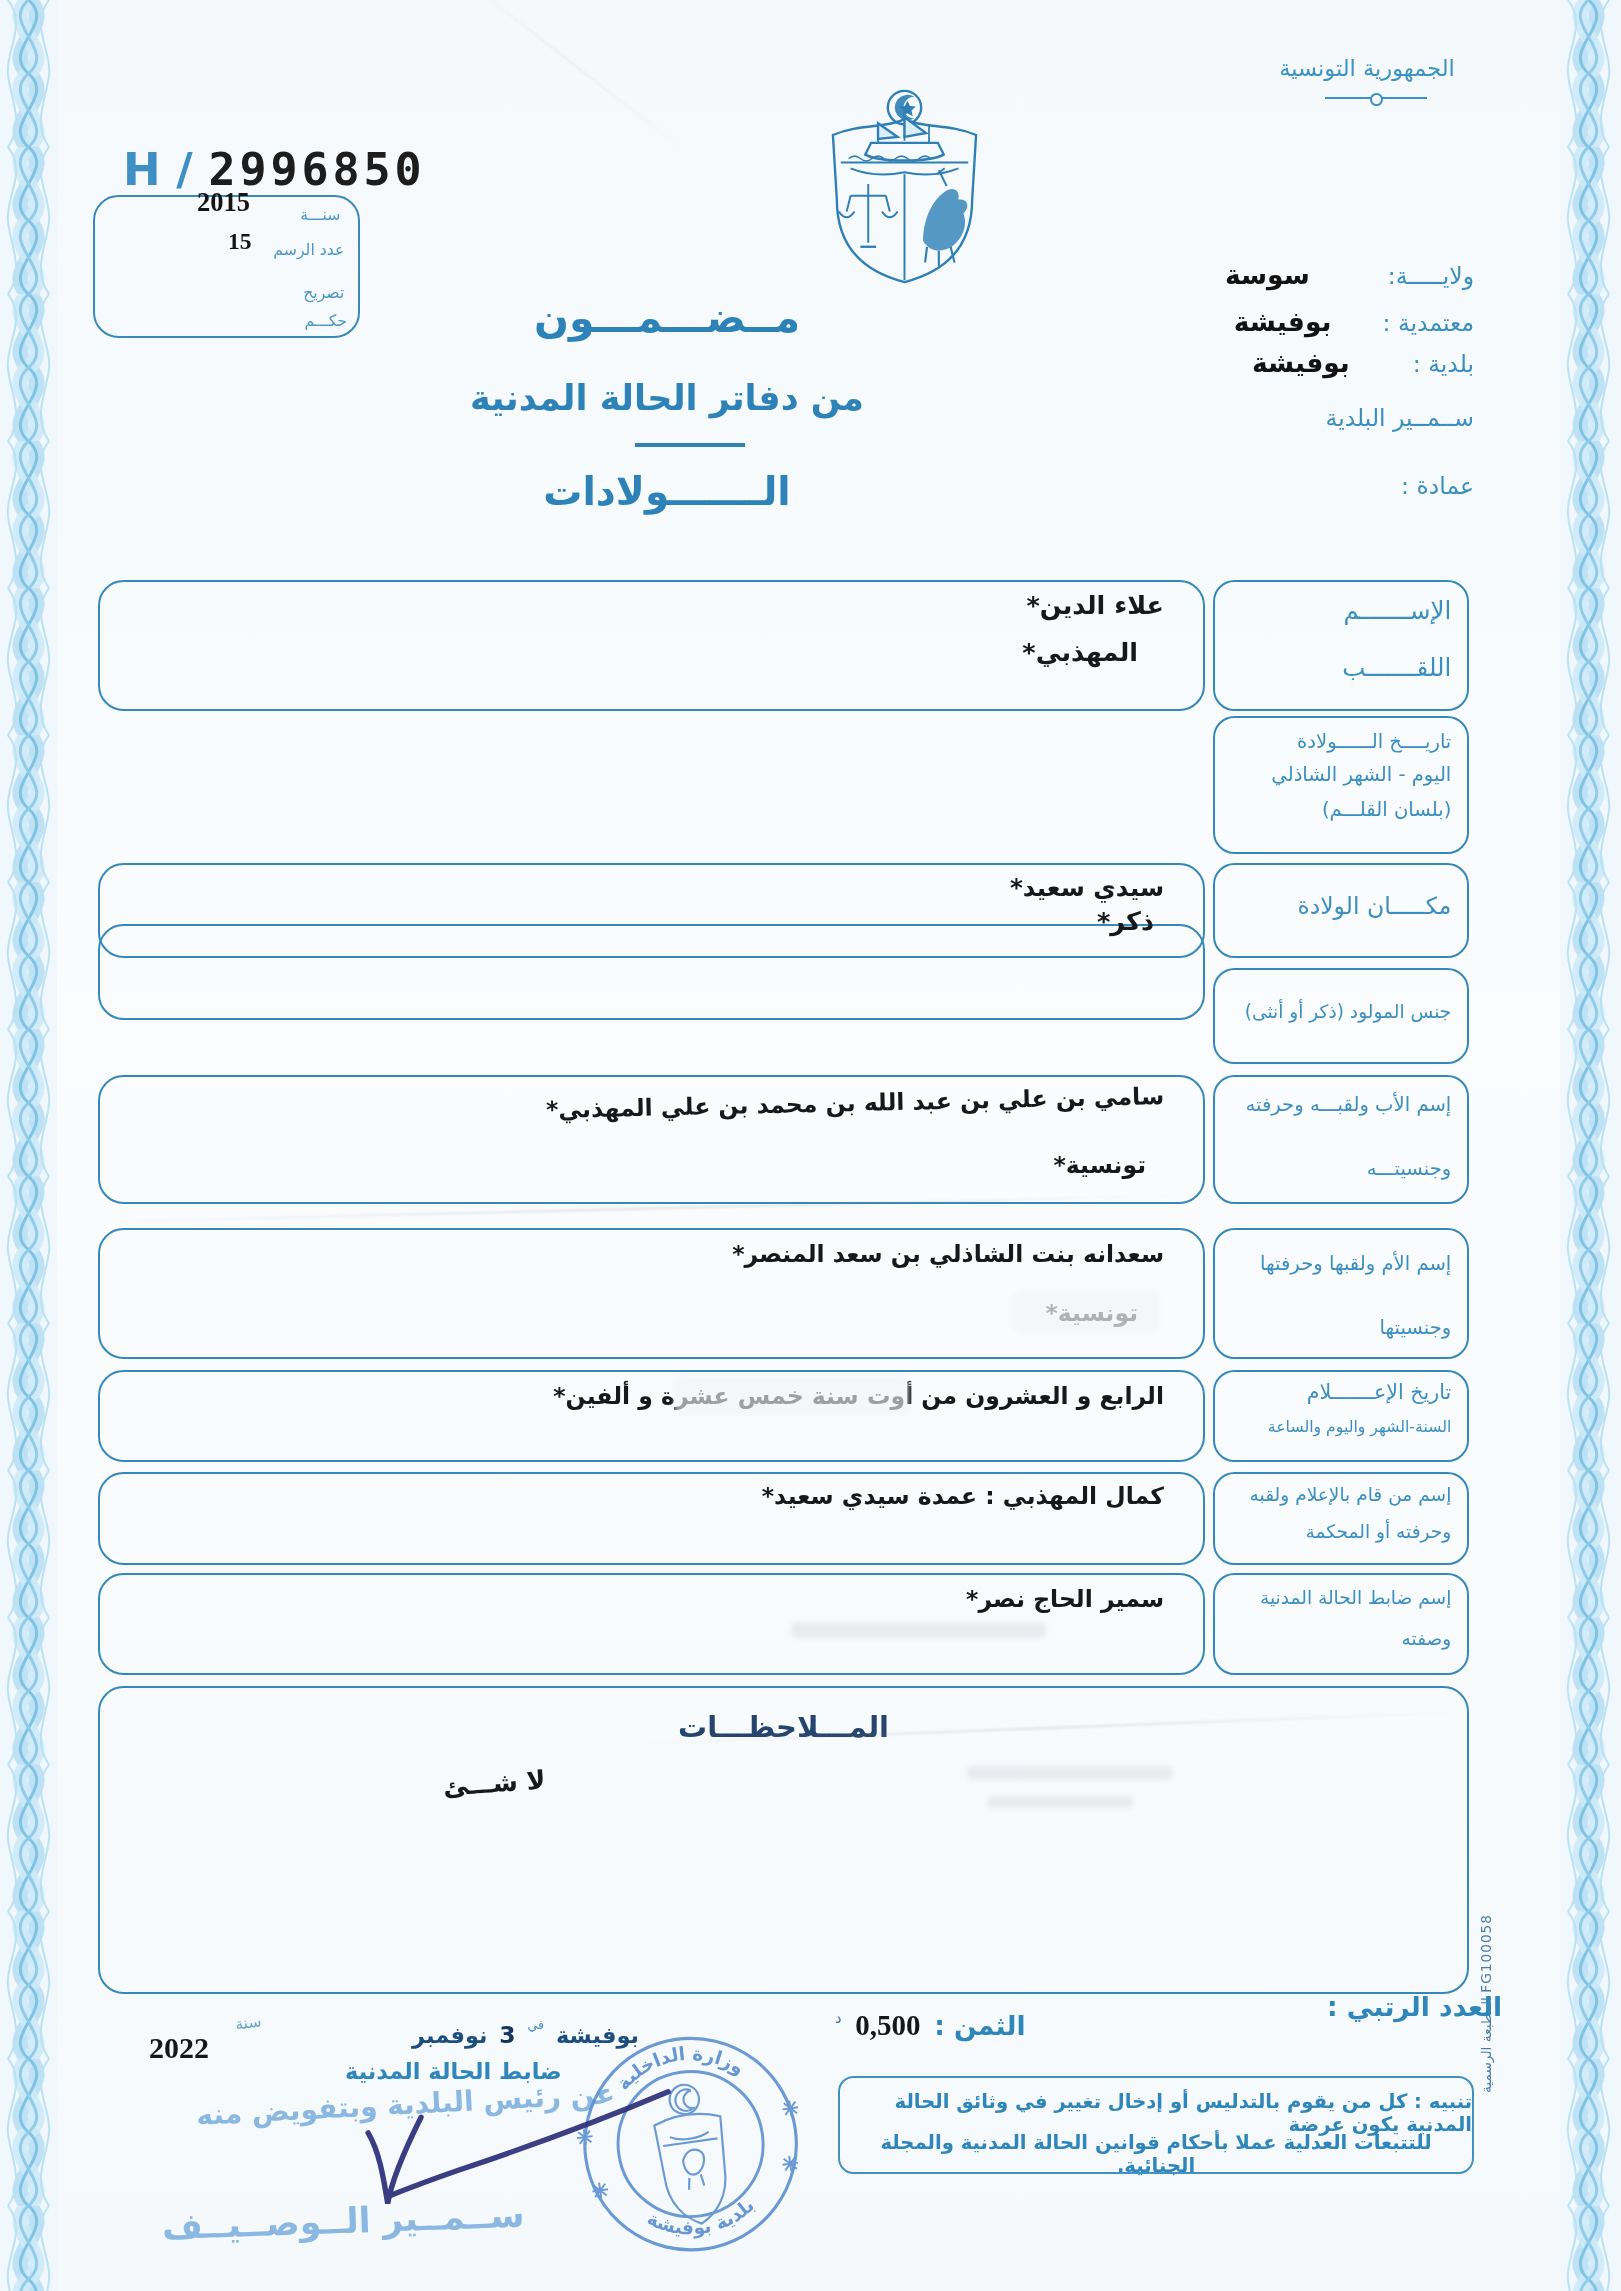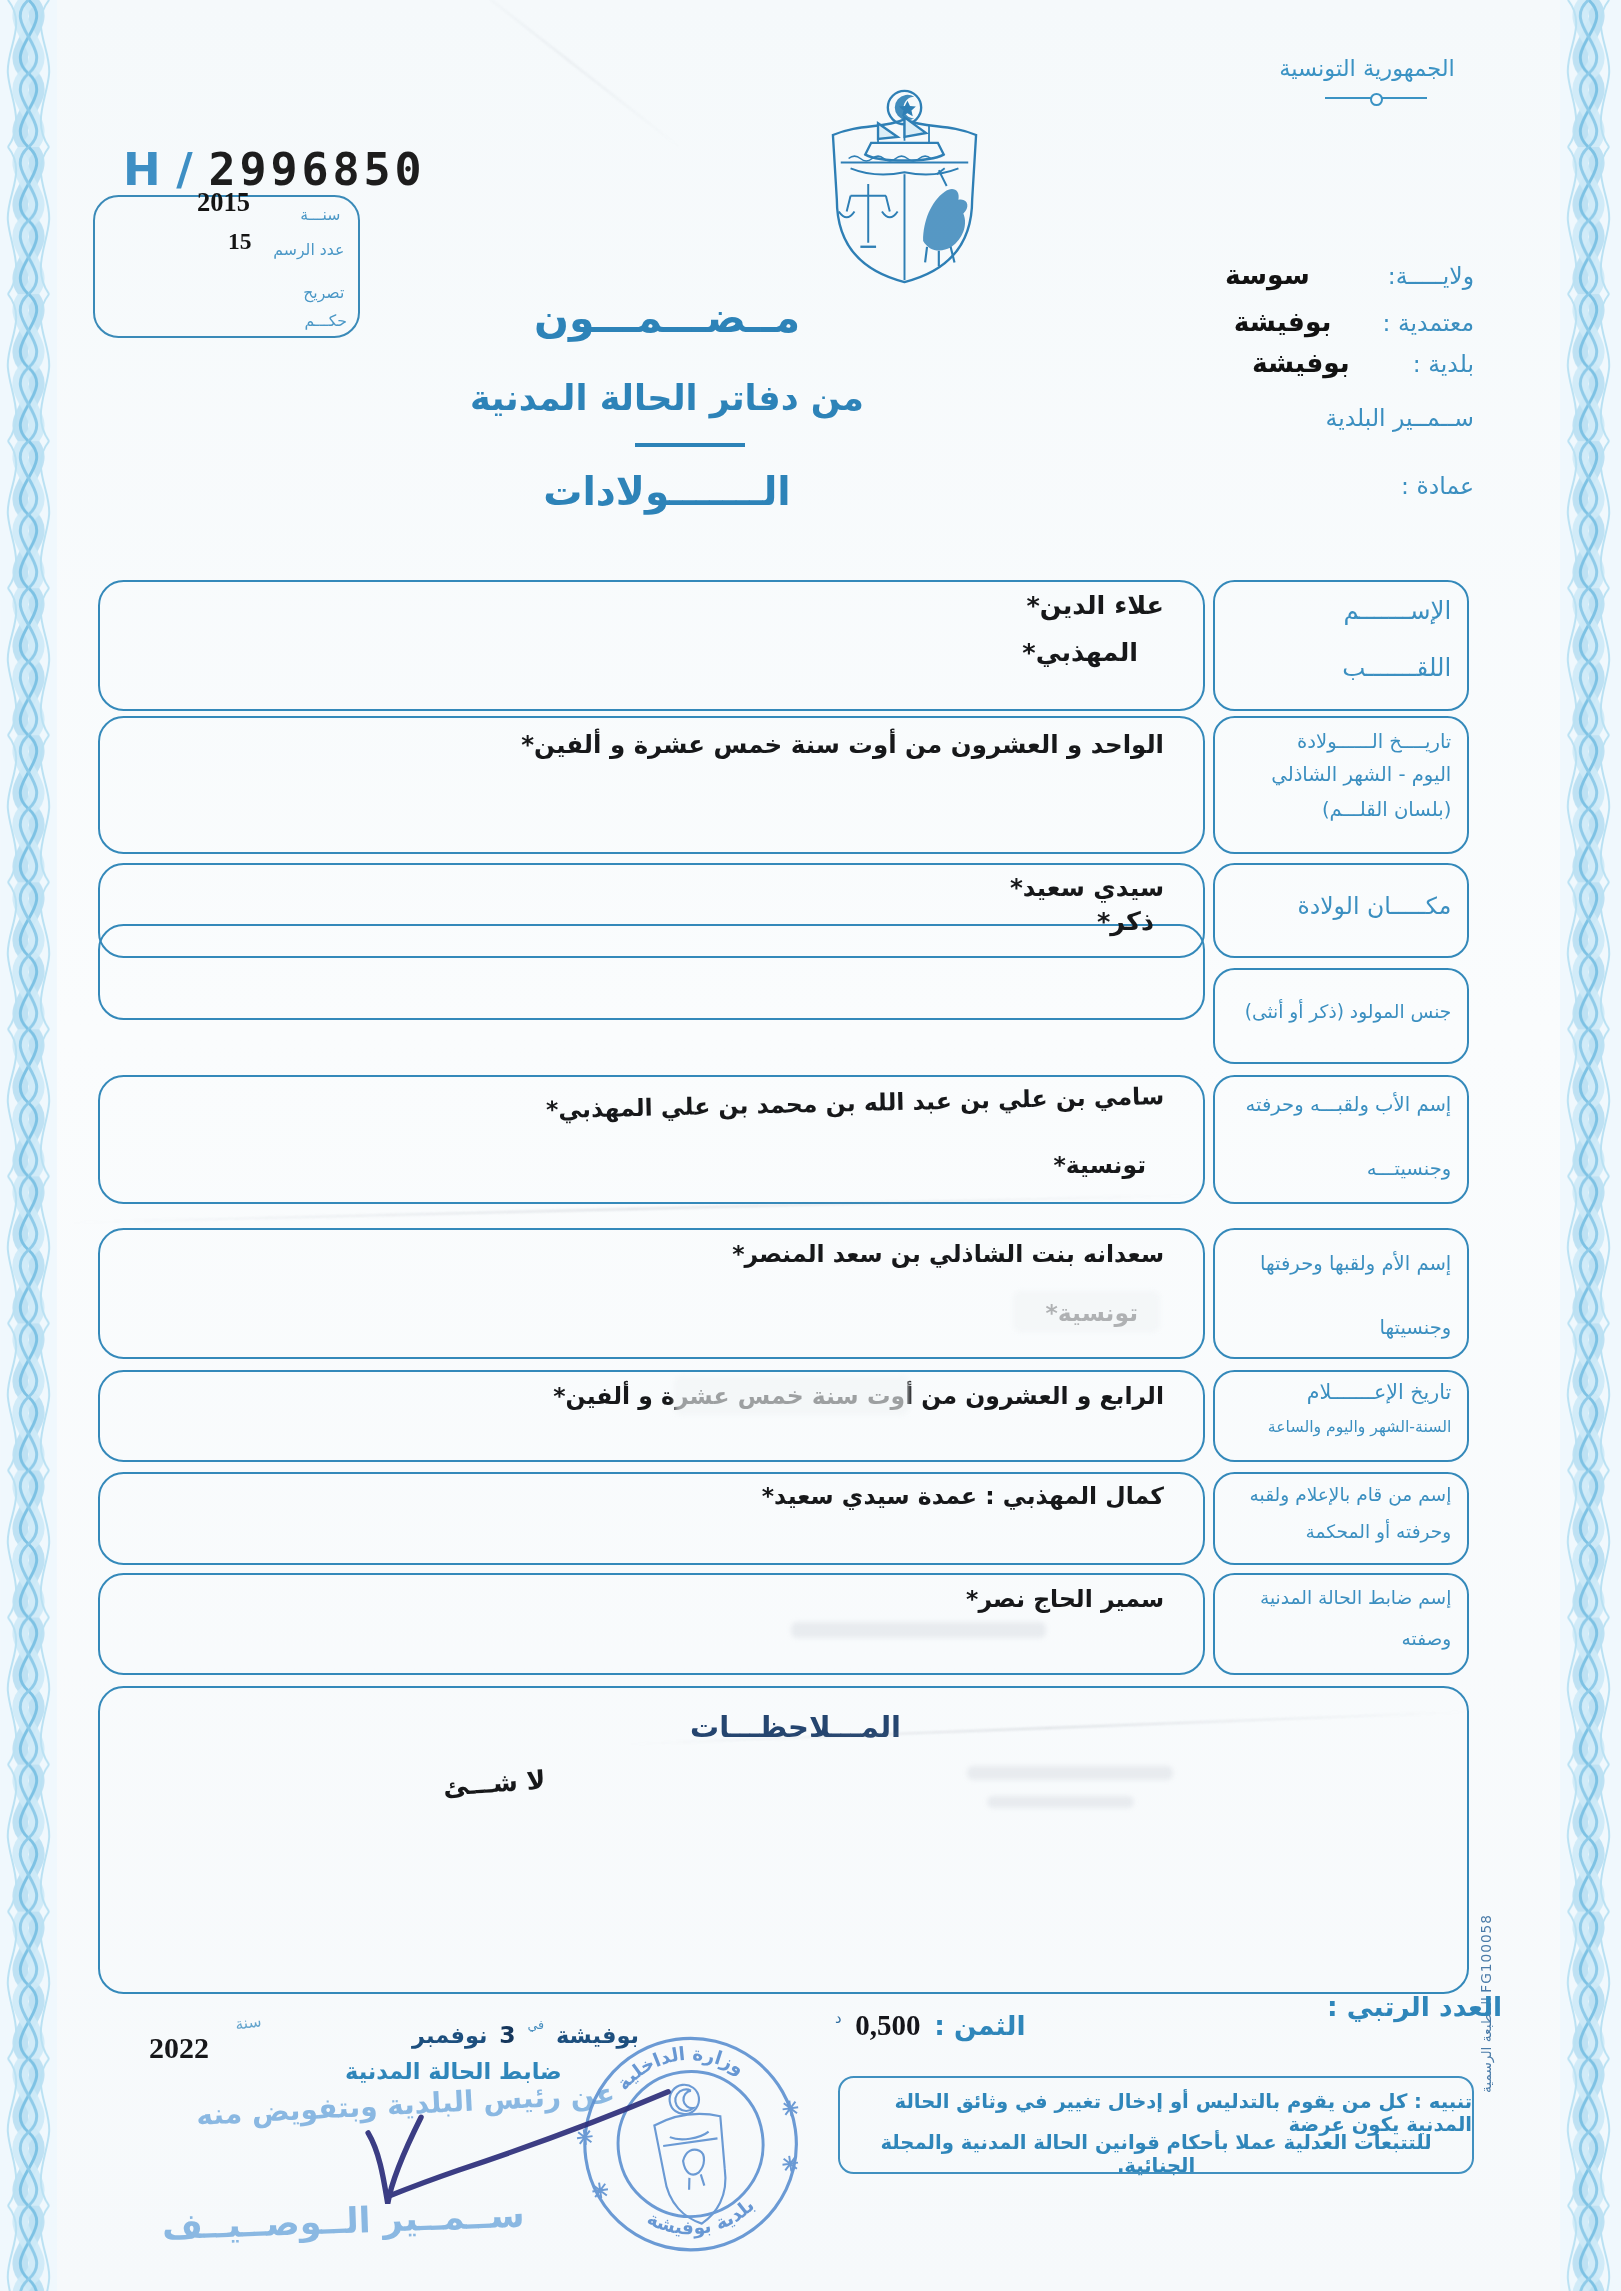--- a/index.html
+++ b/index.html
@@ -27,21 +27,21 @@
   
   .title{left:412px;width:510px;text-align:center;color:#2d83b8;font-weight:bold;direction:rtl;white-space:nowrap;}
   
   .vbox{position:absolute;left:98px;width:1103px;border:2.9px solid #3489ba;border-radius:25.5px;}
   .lbox{position:absolute;left:1213px;width:252px;border:2.9px solid #3489ba;border-radius:21.6px;}
   .val{position:absolute;right:39px;direction:rtl;font-weight:bold;color:#17181a;font-size:24.5px;white-space:nowrap;}
   .ll{position:absolute;right:15.7px;direction:rtl;color:#3b8fc0;white-space:nowrap;}
   .smudge{position:absolute;background:rgba(240,243,245,.62);filter:blur(2px);border-radius:7.8px;}
   .remnant{position:absolute;background:rgba(120,132,146,.12);filter:blur(2.5px);border-radius:5.9px;}
   
-  .notesTitle{width:100%;text-align:center;color:#25456f;font-weight:bold;font-size:29px;direction:rtl;letter-spacing:1px;padding-left:12px;}
+  .notesTitle{width:100%;text-align:center;color:#25456f;font-weight:bold;font-size:29px;direction:rtl;letter-spacing:1px;}
   
   .blue{color:#2f86ba;}
   .crease{position:absolute;height:2px;filter:blur(1px);
           background:linear-gradient(90deg,rgba(120,130,145,0),rgba(120,130,145,.22),rgba(120,130,145,0));}
   .vert{left:1478px;top:1721px;height:372px;writing-mode:vertical-rl;transform:rotate(180deg);
         font-size:13.7px;color:#4a7ba8;letter-spacing:1px;white-space:nowrap;}
   .stampTxt{color:#8ab8e2;font-weight:bold;white-space:nowrap;}
 </style>
 </head>
 <body>
@@ -133,23 +133,20 @@
 
   <div class="vbox" style="top:580px;height:127px">
     <span class="val" style="top:7.8px;font-size:25.5px">علاء الدين*</span>
     <span class="val" style="top:55px;right:65px;font-size:25.5px">المهذبي*</span>
   </div>
   <div class="lbox" style="top:580px;height:127px">
     <span class="ll" style="top:13.7px;font-size:24.5px">الإســـــــم</span>
     <span class="ll" style="top:71px;font-size:24.5px">اللقـــــــب</span>
   </div>
 
-  <div class="vbox" style="top:716px;height:134px">
-    <span class="val" style="top:11.8px;font-size:24.5px">الواحد و العشرون من أوت سنة خمس عشرة و ألفين*</span>
-  </div>
   <div class="lbox" style="top:716px;height:134px">
     <span class="ll" style="top:11.8px;font-size:19.6px">تاريــــخ الــــــولادة</span>
     <span class="ll" style="top:45px;font-size:19.6px">اليوم - الشهر الشاذلي</span>
     <span class="ll" style="top:80px;font-size:19.6px">(بلسان القلـــم)</span>
   </div>
 
   <div class="vbox" style="top:863px;height:91px">
     <span class="val" style="top:7.8px;font-size:24.5px">سيدي سعيد*</span>
   </div>
   <div class="lbox" style="top:863px;height:91px">

